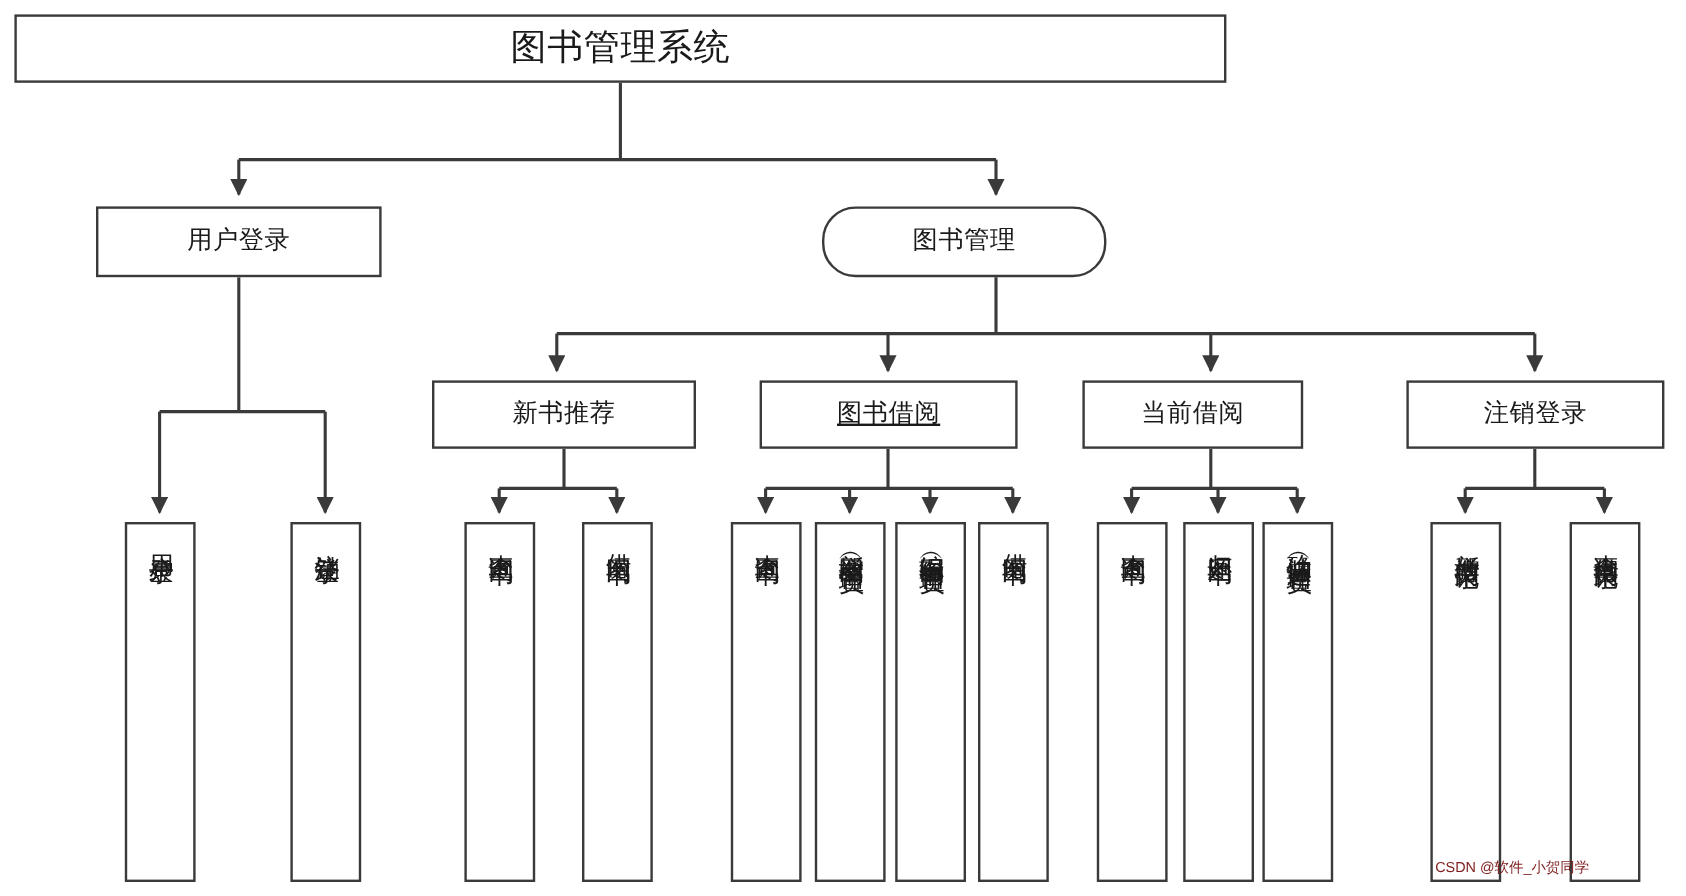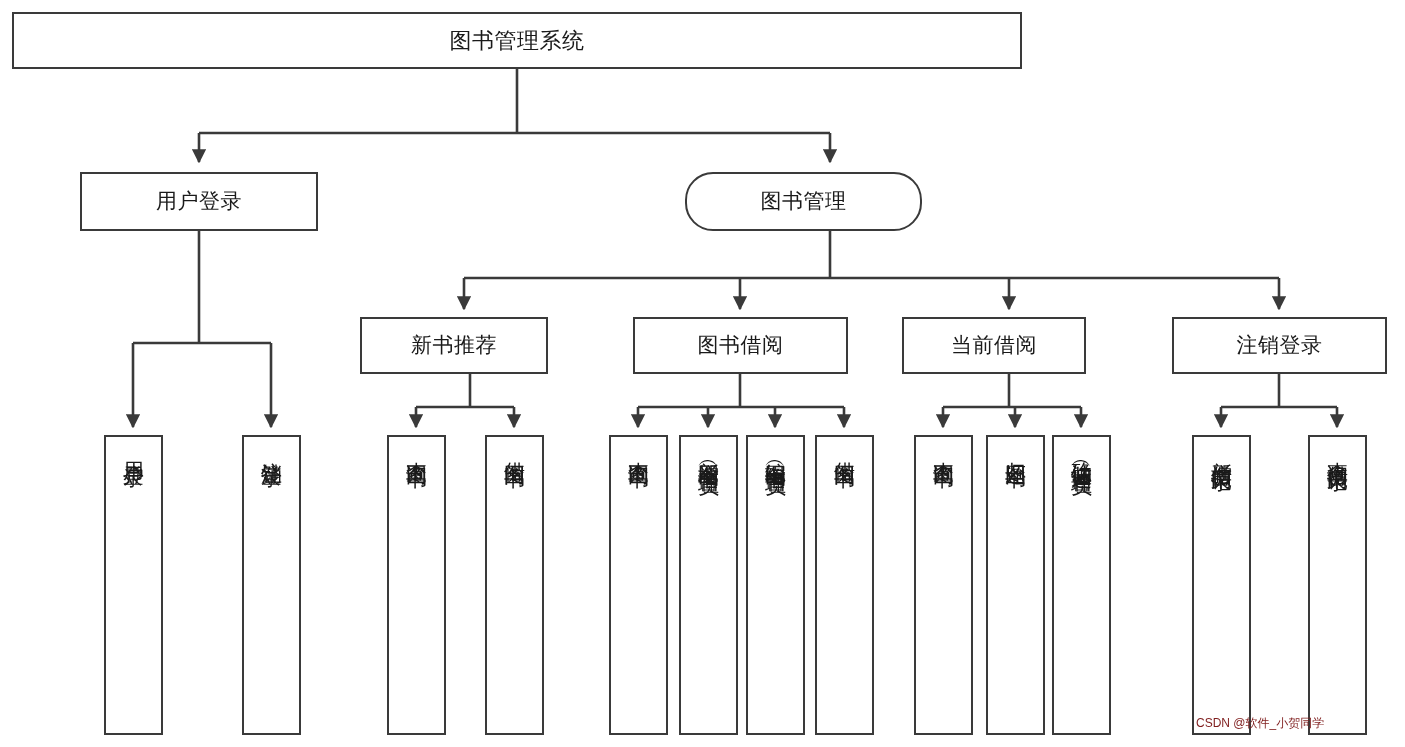--- a/index.html
+++ b/index.html
@@ -41,21 +41,21 @@
     display: block;
     text-align: center;
     line-height: 1.16;
     letter-spacing: 0.5px;
   }
   
   .node.horiz .lbl {
     font-size: 21px;
   }
   .node.root .lbl {
-    font-size: 22px;
+    font-size: 30px;
   }
   
   .node.vert {
     align-items: flex-start;
     justify-content: center;
     padding-top: 8px;
   }
   .node.vert .lbl {
     writing-mode: vertical-rl;
     text-orientation: upright;
@@ -132,24 +132,24 @@
     <span class="lbl">图书管理系统</span>
   </div>
 
   <div class="node horiz" style="left:80px; top:172px; width:238px; height:59px;">
     <span class="lbl">用户登录</span>
   </div>
   <div class="node horiz" style="left:685px; top:172px; width:237px; height:59px;border-radius:28px;">
     <span class="lbl">图书管理</span>
   </div>
 
-  <div class="node horiz" style="left:360px; top:317px; width:188px; height:57px;">
+  <div class="node horiz" style="left:360px; top:317px; width:220px; height:57px;">
     <span class="lbl">新书推荐</span>
   </div>
-  <div class="node horiz" style="left:633px; top:317px; width:215px; height:57px;">
+  <div class="node horiz" style="left:633px; top:317px; width:215px; height:57px;text-decoration:underline;">
     <span class="lbl">图书借阅</span>
   </div>
   <div class="node horiz" style="left:902px; top:317px; width:184px; height:57px;">
     <span class="lbl">当前借阅</span>
   </div>
   <div class="node horiz" style="left:1172px; top:317px; width:215px; height:57px;">
     <span class="lbl">注销登录</span>
   </div>
 
   <div class="node vert" style="left:104px; top:435px; width:59px; height:300px;">

